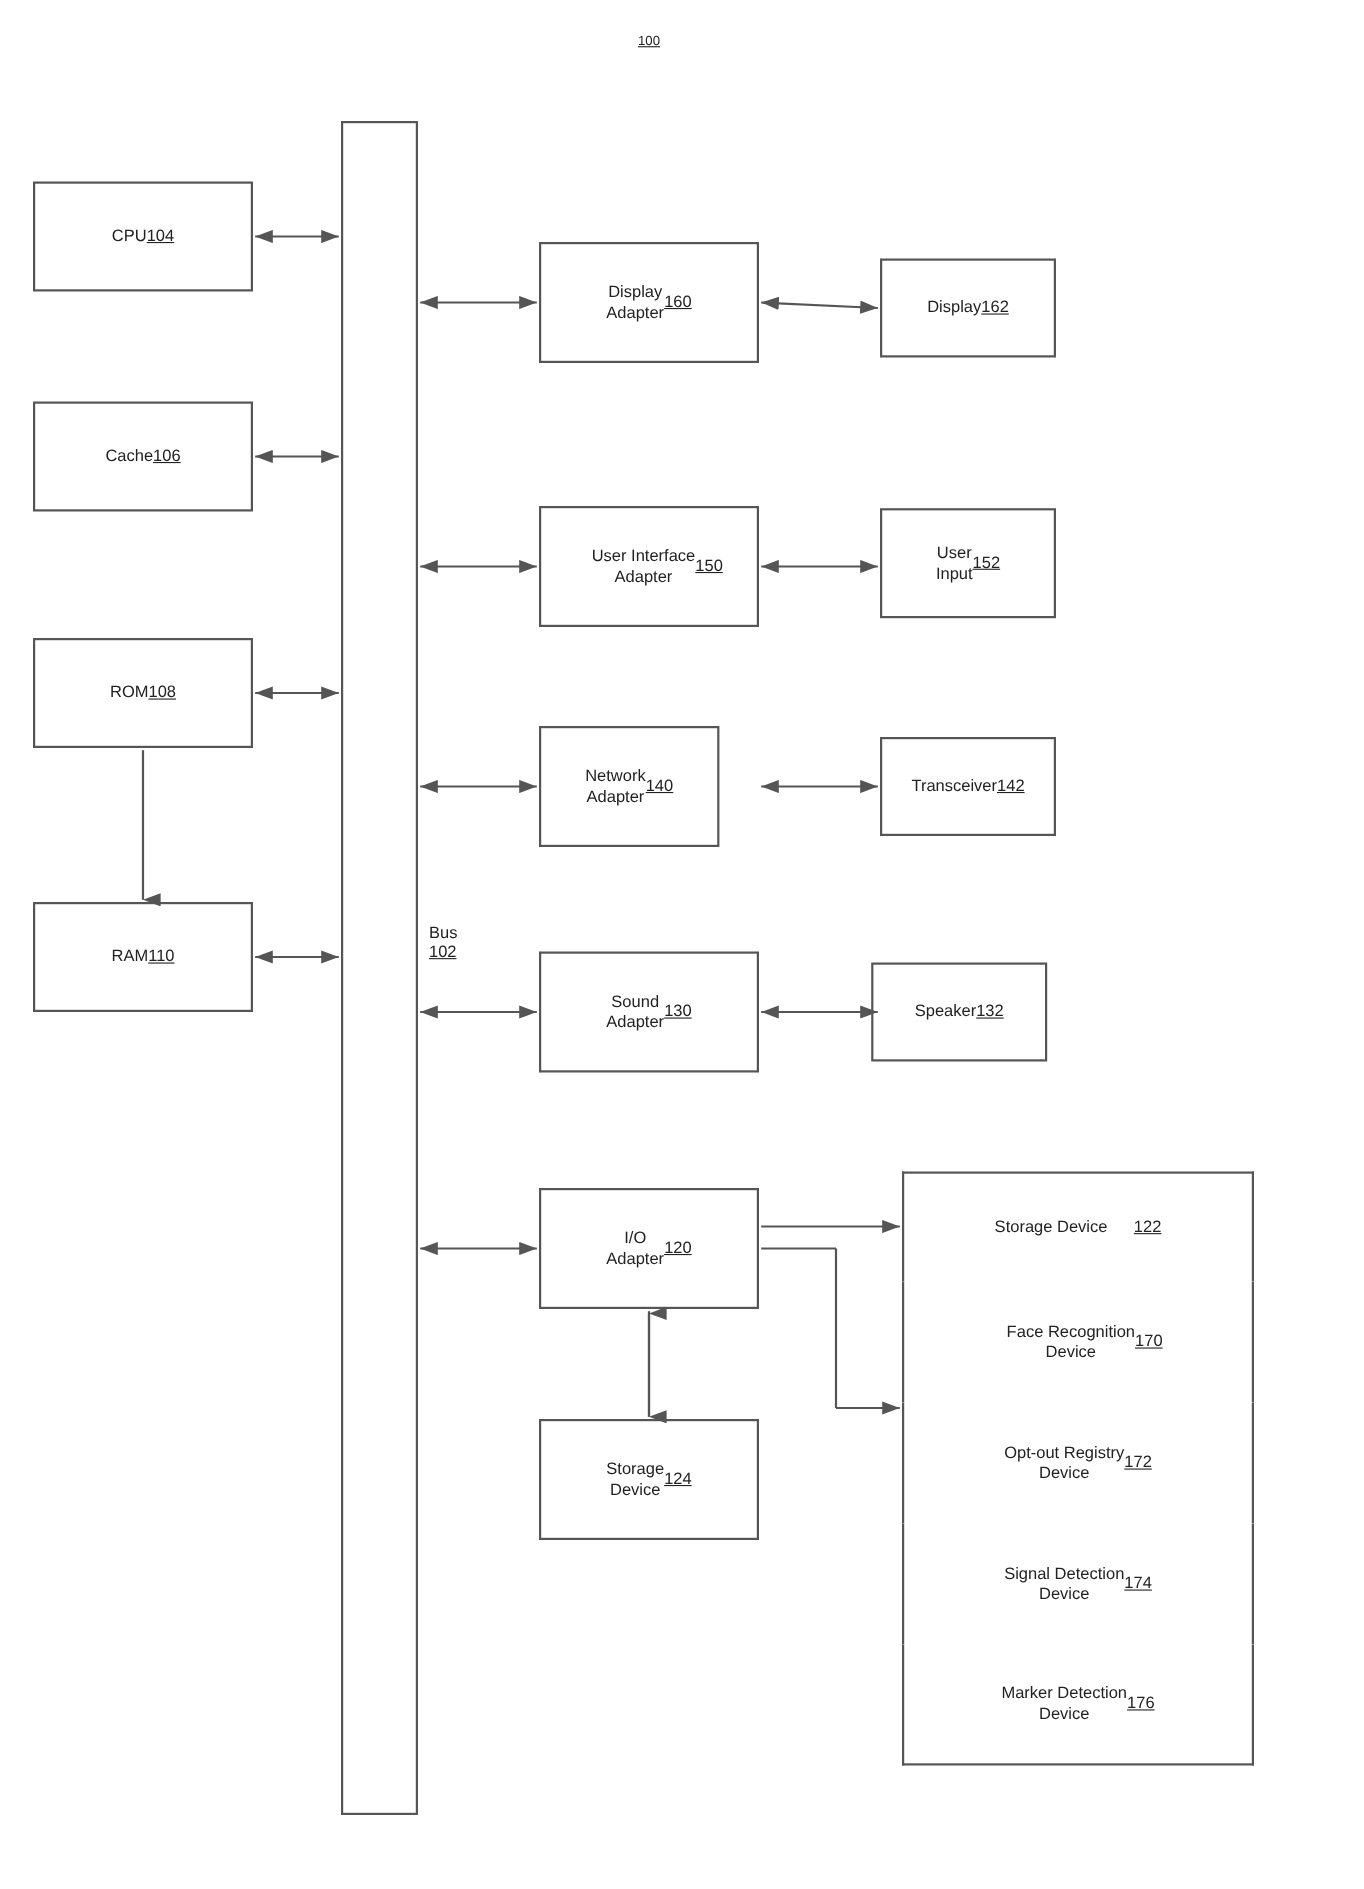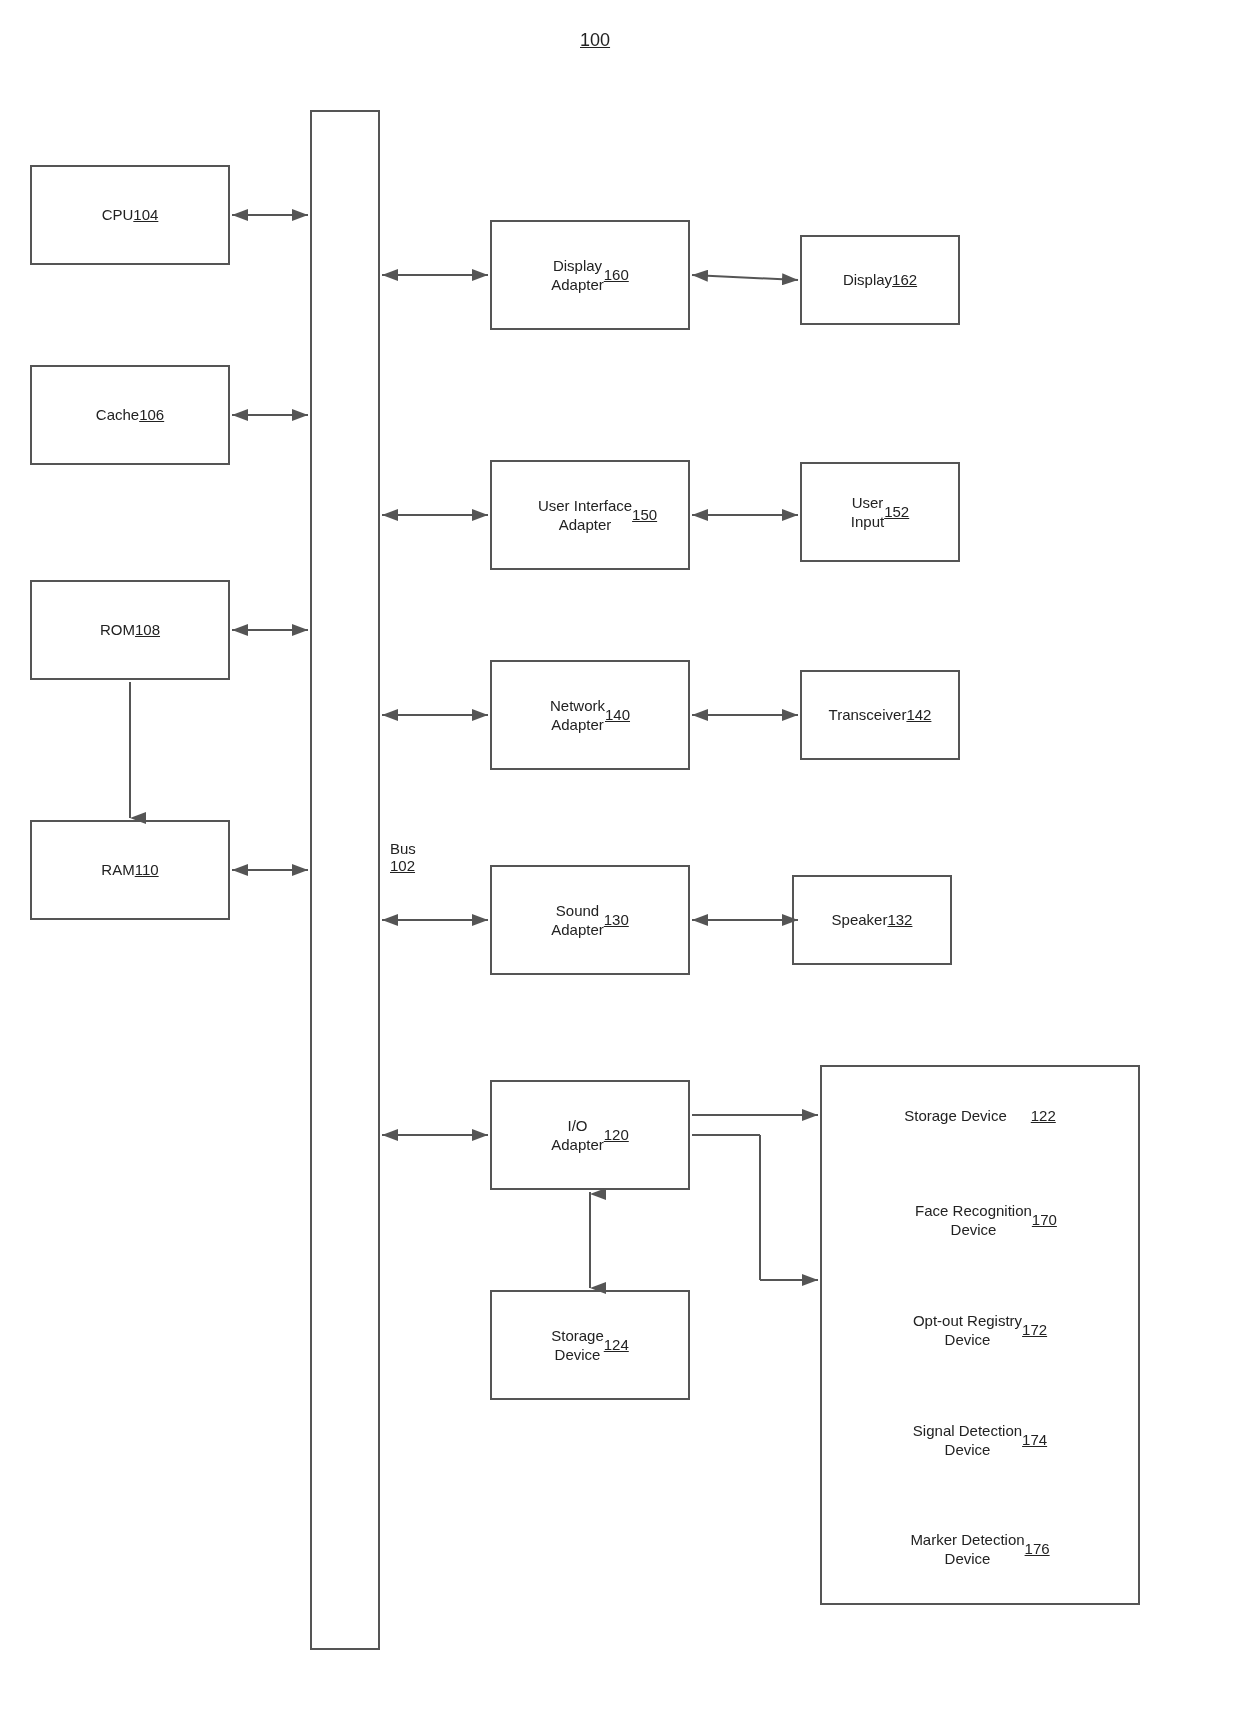--- a/index.html
+++ b/index.html
@@ -58,21 +58,21 @@
     }
 
     svg.arrows line, svg.arrows polyline, svg.arrows path {
       stroke: #555;
       stroke-width: 2;
       fill: none;
     }
 
     .diagram-title {
       position: absolute;
-      font-size: 18px;
+      font-size: 12px;
       color: #222;
       text-decoration: underline;
       text-align: center;
     }
 
     .bus-label {
       position: absolute;
       font-size: 15px;
       color: #222;
       text-align: left;
@@ -128,21 +128,21 @@
   <div class="box" style="left: 490px; top: 460px; width: 200px; height: 110px; padding-left: 15px;">
     <span class="label">User Interface<br>Adapter</span>
     <span class="num">150</span>
   </div>
 
   <div class="box" style="left: 800px; top: 462px; width: 160px; height: 100px;">
     <span class="label">User<br>Input</span>
     <span class="num">152</span>
   </div>
 
-  <div class="box" style="left: 490px; top: 660px; width: 200px; height: 110px;">
+  <div class="box" style="left: 490px; top: 660px; width: 164px; height: 110px;">
     <span class="label">Network<br>Adapter</span>
     <span class="num">140</span>
   </div>
 
   <div class="box" style="left: 800px; top: 670px; width: 160px; height: 90px;">
     <span class="label">Transceiver</span>
     <span class="num">142</span>
   </div>
 
   <div class="box" style="left: 490px; top: 865px; width: 200px; height: 110px;">

